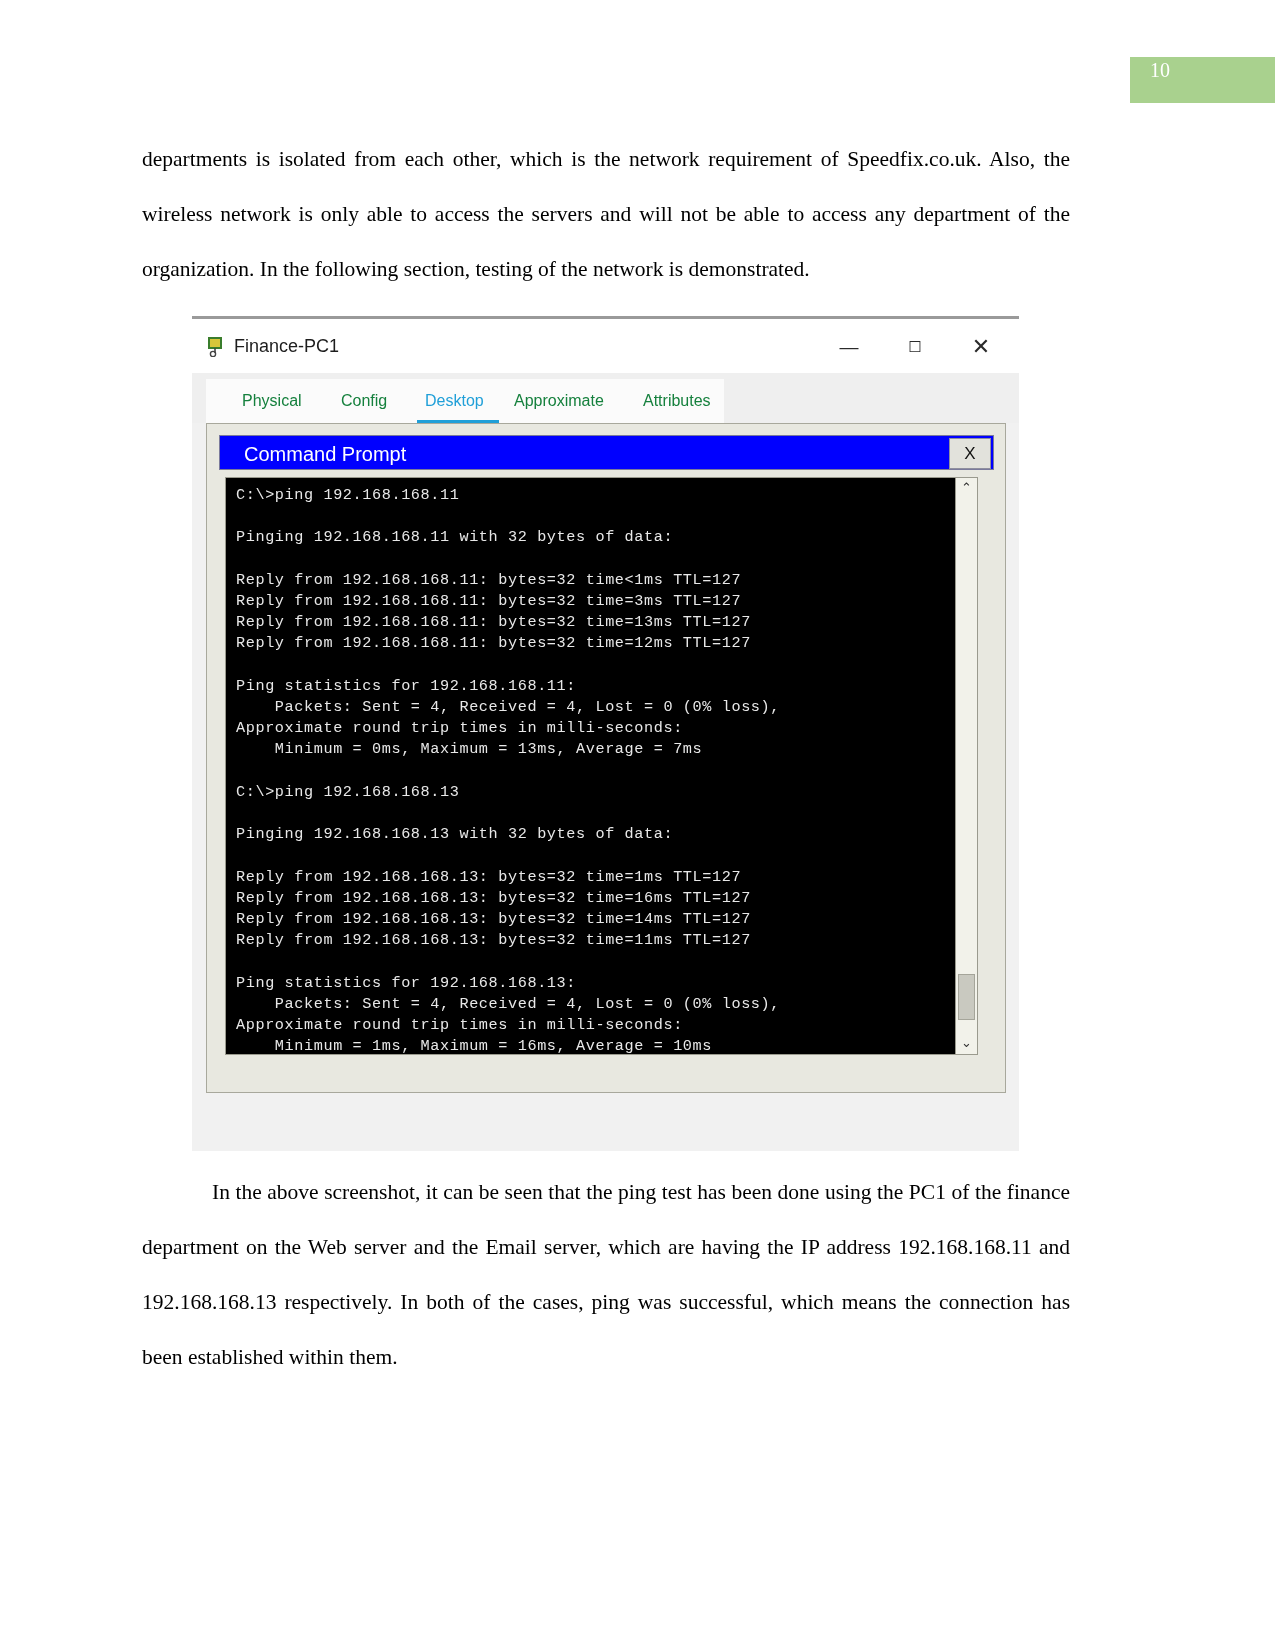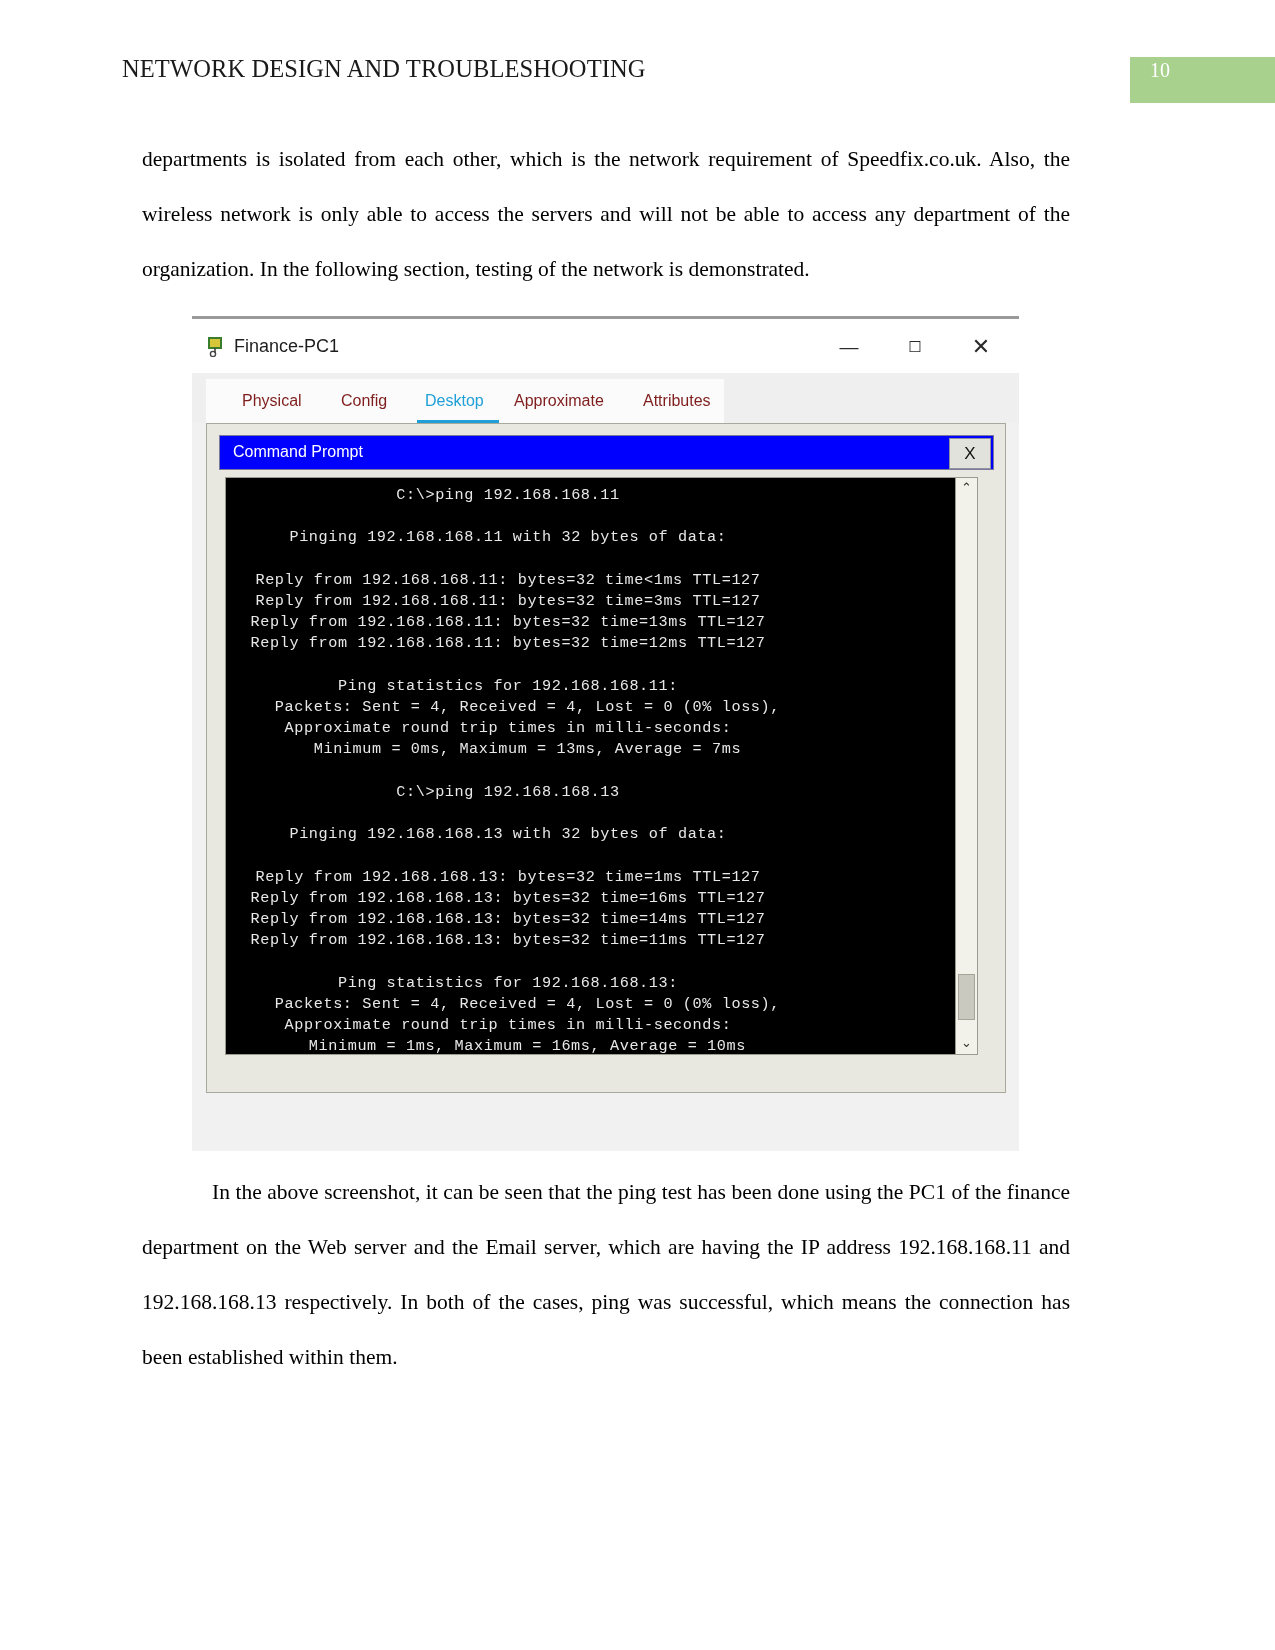--- a/index.html
+++ b/index.html
@@ -147,21 +147,21 @@
     top: 6px;
     width: 518px;
     height: 44px;
     background: #fbfbfb;
   }
   .tab {
     position: absolute;
     top: 13px;
     font-family: "Liberation Sans", sans-serif;
     font-size: 16px;
-    color: #7f1d1d;
+    color: #15803d;
     white-space: nowrap;
   }
   .tab.active { color: #1f9fd8; }
   .tab-underline {
     position: absolute;
     top: 41px;
     height: 4px;
     background: #1f9fd8;
   }
   .tab-0 { left: 36px; }
@@ -196,24 +196,24 @@
     left: 0;
     top: 0;
     width: 775px;
     height: 35px;
     background: #0000ff;
     border: 1px solid #7a7a9c;
     box-sizing: border-box;
   }
   .cmd-title {
     position: absolute;
-    left: 13px;
+    left: 24px;
     top: 7px;
     font-family: "Liberation Sans", sans-serif;
-    font-size: 16px;
+    font-size: 20px;
     color: #ffffff;
     white-space: nowrap;
   }
   .cmd-close {
     position: absolute;
     right: 2px;
     top: 2px;
     width: 42px;
     height: 31px;
     background: #e2e2dc;
@@ -242,21 +242,20 @@
     position: absolute;
     left: 10px;
     top: 7px;
     margin: 0;
     font-family: "Liberation Mono", "DejaVu Sans Mono", monospace;
     font-size: 15.2px;
     line-height: 21.2px;
     color: #e8e8e8;
     white-space: pre;
     letter-spacing: 0.6px;
-    text-align: center;
   }
 
   
   .scrollbar {
     position: absolute;
     right: 0;
     top: 0;
     width: 22px;
     height: 100%;
     background: #f2f2ea;
@@ -313,21 +312,20 @@
     top: 4px;
     font-family: "Liberation Sans", sans-serif;
     font-size: 16px;
     color: #1d1d1d;
   }
 </style>
 </head>
 <body>
 
 <div class="page-header">
-  <div class="header-title">NETWORK DESIGN AND TROUBLESHOOTING</div>
   <div class="page-number-badge">
     <span class="num">10</span>
   </div>
 </div>
 
 <div class="para para-1">departments is isolated from each other, which is the network requirement of Speedfix.co.uk. Also, the wireless network is only able to access the servers and will not be able to access any department of the organization. In the following section, testing of the network is demonstrated.</div>
 
 <div class="figure">
   <div class="fig-topline"></div>
 

